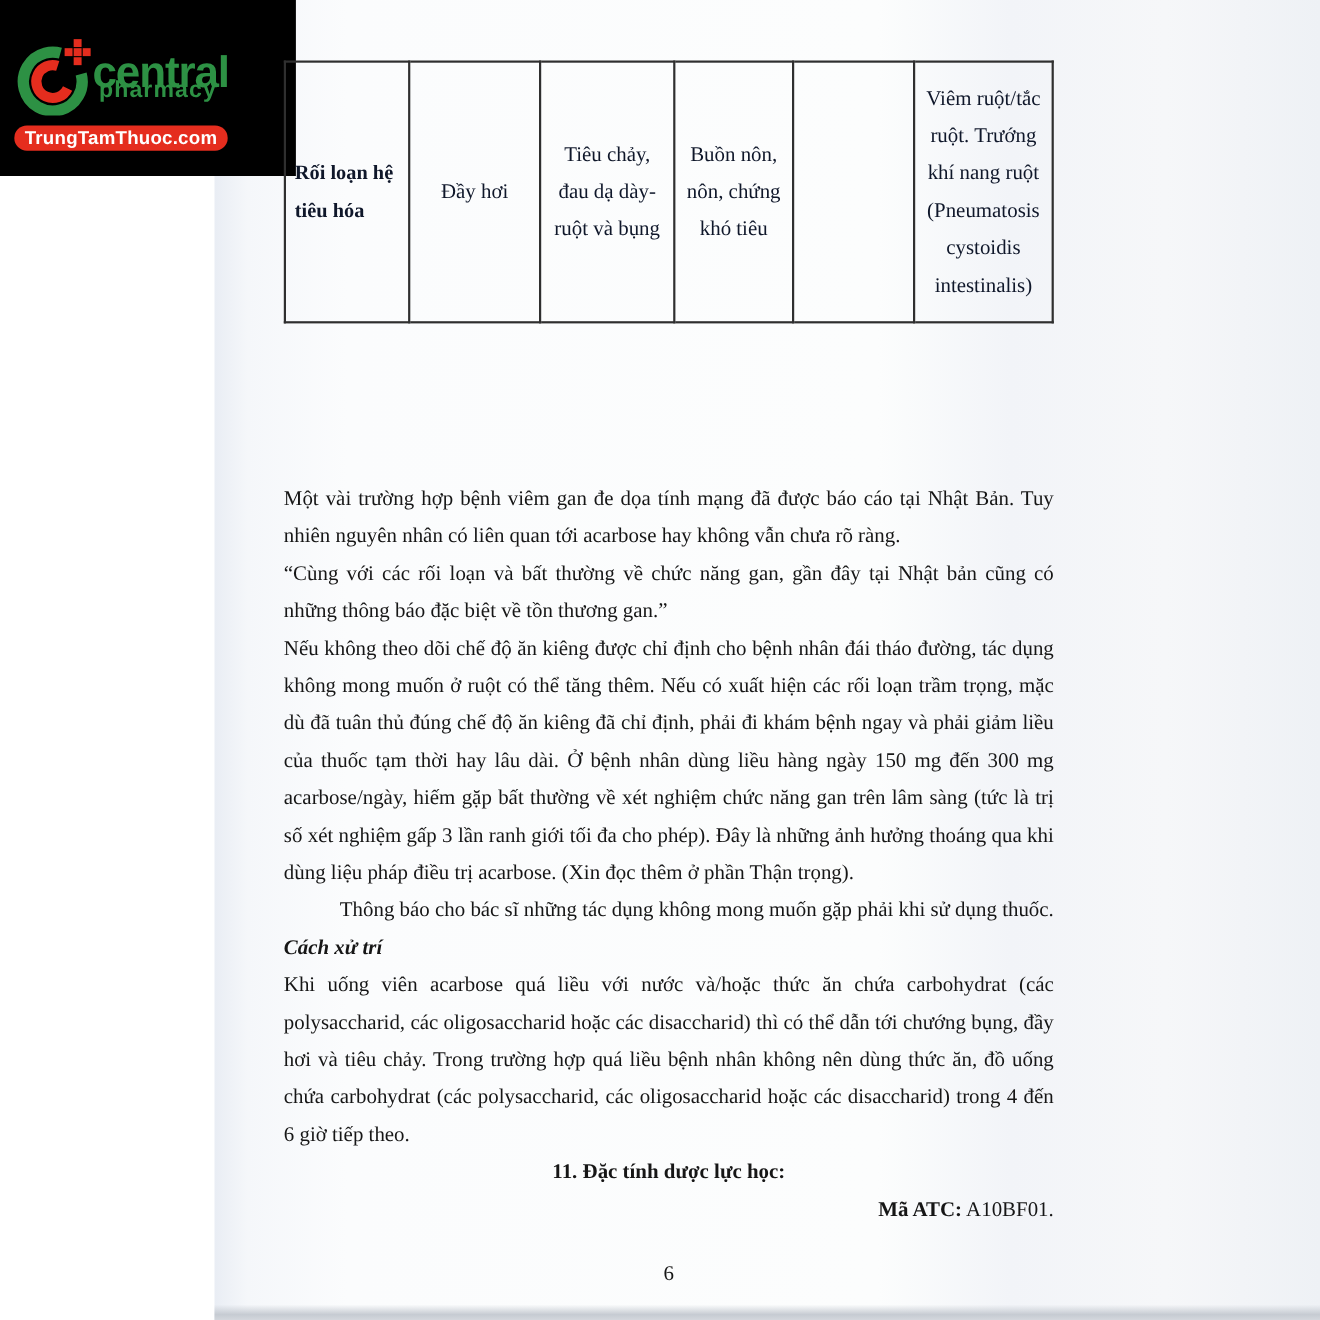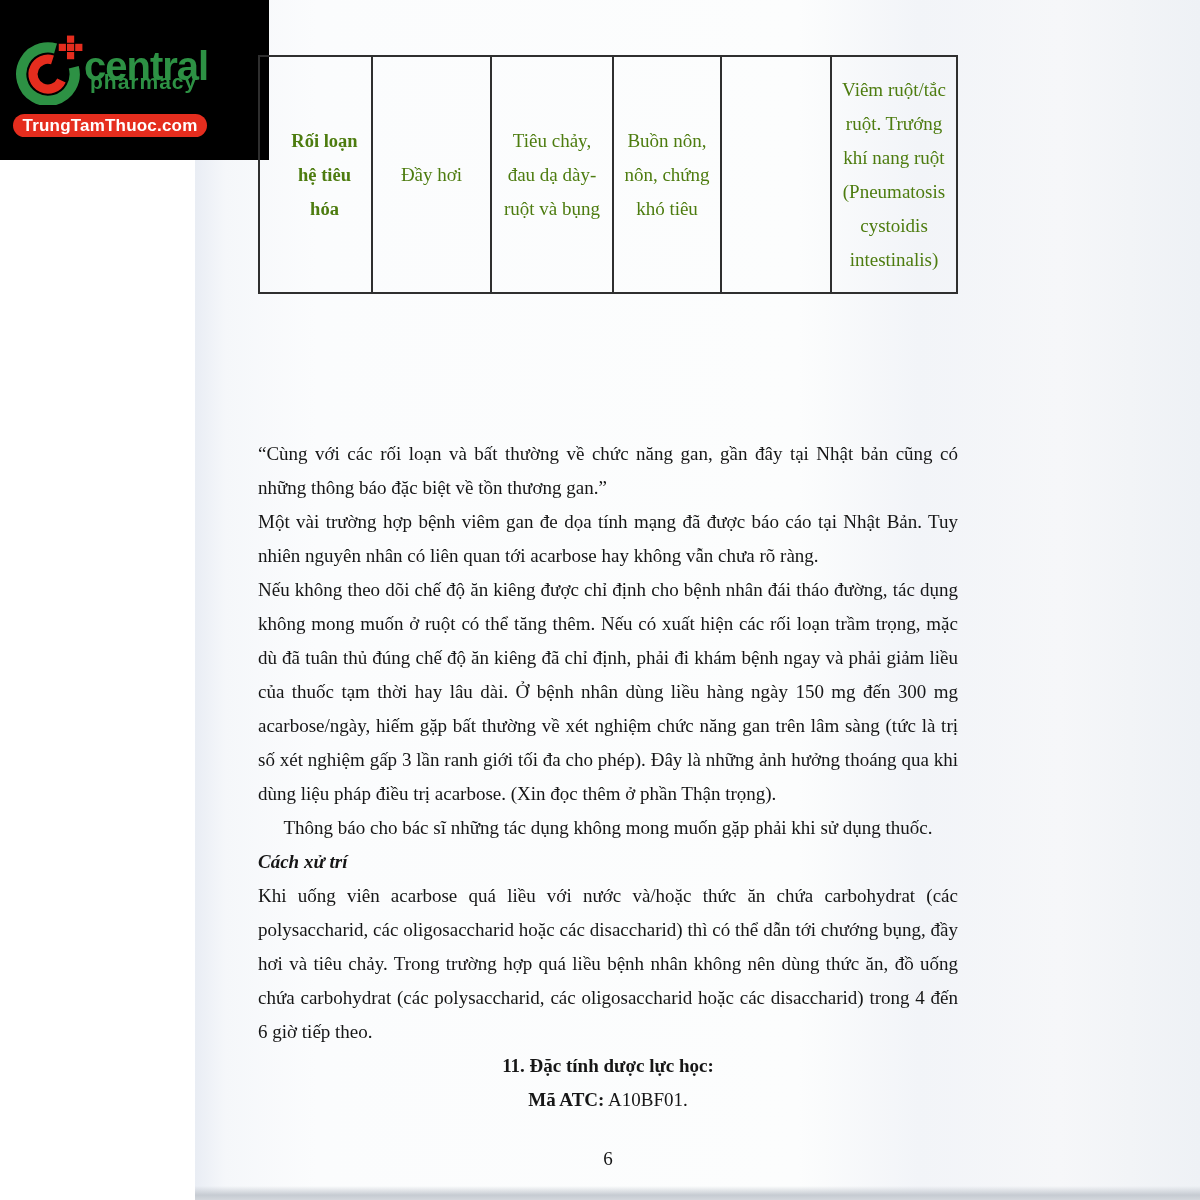--- a/index.html
+++ b/index.html
@@ -40,35 +40,35 @@
   }
   
   table.adr{
     position:absolute;left:258px;top:55px;width:698px;
     border-collapse:collapse;table-layout:fixed;
   }
   table.adr td{
     border:2px solid #2f2f2f;
     font-size:19px;line-height:34px;
     text-align:center;vertical-align:middle;
-    padding:4px 6px;color:#4d7c0f;
+    padding:4px 6px;color:#0f172a;
     overflow:hidden;
   }
   table.adr td.rowhead{
-    text-align:center;font-weight:700;padding-left:24px;font-size:18.5px;
+    text-align:left;font-weight:700;padding-left:8px;font-size:18.5px;
   }
   tr.r1{height:237px;}
   tr.r2{height:137px;}
   
   .doc-text{
     position:absolute;left:258px;top:437px;width:700px;
     font-size:19px;line-height:34px;color:#161616;
   }
   .doc-text p{margin:0;text-align:justify;}
-  .doc-text p.left{text-align:center;}
+  .doc-text p.left{text-align:right;}
   .doc-text p.h-italic{font-weight:700;font-style:italic;text-align:left;}
   .doc-text p.h-bold{font-weight:700;text-align:center;}
   .doc-text b{font-weight:700;}
   .page-number{
     position:absolute;left:258px;top:1148px;width:700px;
     text-align:center;font-size:19px;color:#161616;
   }
 </style>
 </head>
 <body>
@@ -108,22 +108,22 @@
     <td>Đầy hơi</td>
     <td>Tiêu chảy, đau dạ dày-ruột và bụng</td>
     <td>Buồn nôn, nôn, chứng khó tiêu</td>
     <td></td>
     <td>Viêm ruột/tắc ruột. Trướng khí nang ruột (Pneumatosis cystoidis intestinalis)</td>
   </tr>
 </tbody>
   </table>
 
 <div class="doc-text">
+  <p>Một vài trường hợp bệnh viêm gan đe dọa tính mạng đã được báo cáo tại Nhật Bản. Tuy nhiên nguyên nhân có liên quan tới acarbose hay không vẫn chưa rõ ràng.</p>
   <p>“Cùng với các rối loạn và bất thường về chức năng gan, gần đây tại Nhật bản cũng có những thông báo đặc biệt về tồn thương gan.”</p>
-  <p>Một vài trường hợp bệnh viêm gan đe dọa tính mạng đã được báo cáo tại Nhật Bản. Tuy nhiên nguyên nhân có liên quan tới acarbose hay không vẫn chưa rõ ràng.</p>
   <p>Nếu không theo dõi chế độ ăn kiêng được chỉ định cho bệnh nhân đái tháo đường, tác dụng không mong muốn ở ruột có thể tăng thêm. Nếu có xuất hiện các rối loạn trầm trọng, mặc dù đã tuân thủ đúng chế độ ăn kiêng đã chỉ định, phải đi khám bệnh ngay và phải giảm liều của thuốc tạm thời hay lâu dài. Ở bệnh nhân dùng liều hàng ngày 150 mg đến 300 mg acarbose/ngày, hiếm gặp bất thường về xét nghiệm chức năng gan trên lâm sàng (tức là trị số xét nghiệm gấp 3 lần ranh giới tối đa cho phép). Đây là những ảnh hưởng thoáng qua khi dùng liệu pháp điều trị acarbose. (Xin đọc thêm ở phần Thận trọng).</p>
   <p class="left">Thông báo cho bác sĩ những tác dụng không mong muốn gặp phải khi sử dụng thuốc.</p>
   <p class="h-italic">Cách xử trí</p>
   <p>Khi uống viên acarbose quá liều với nước và/hoặc thức ăn chứa carbohydrat (các polysaccharid, các oligosaccharid hoặc các disaccharid) thì có thể dẫn tới chướng bụng, đầy hơi và tiêu chảy. Trong trường hợp quá liều bệnh nhân không nên dùng thức ăn, đồ uống chứa carbohydrat (các polysaccharid, các oligosaccharid hoặc các disaccharid) trong 4 đến 6 giờ tiếp theo.</p>
   <p class="h-bold">11. Đặc tính dược lực học:</p>
   <p class="left"><b>Mã ATC:</b><span> A10BF01.</span></p>
 </div>
 
 <div class="page-number">6</div>
 

